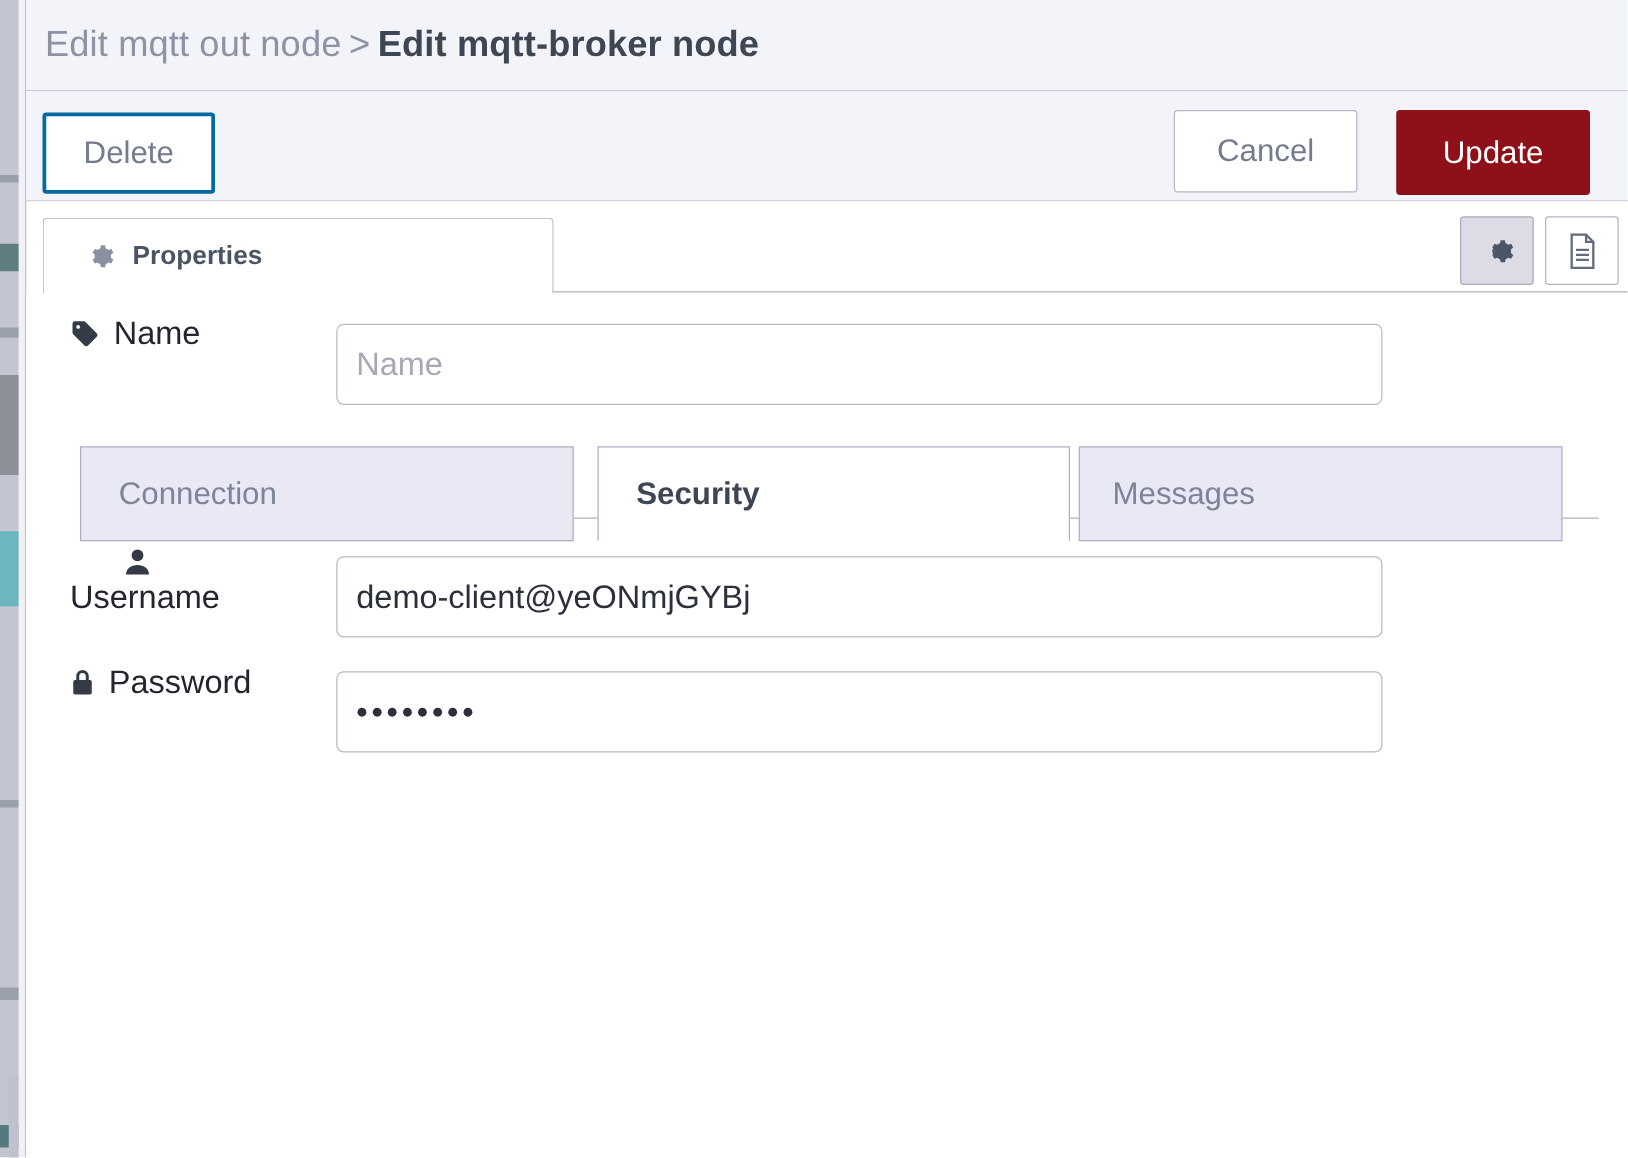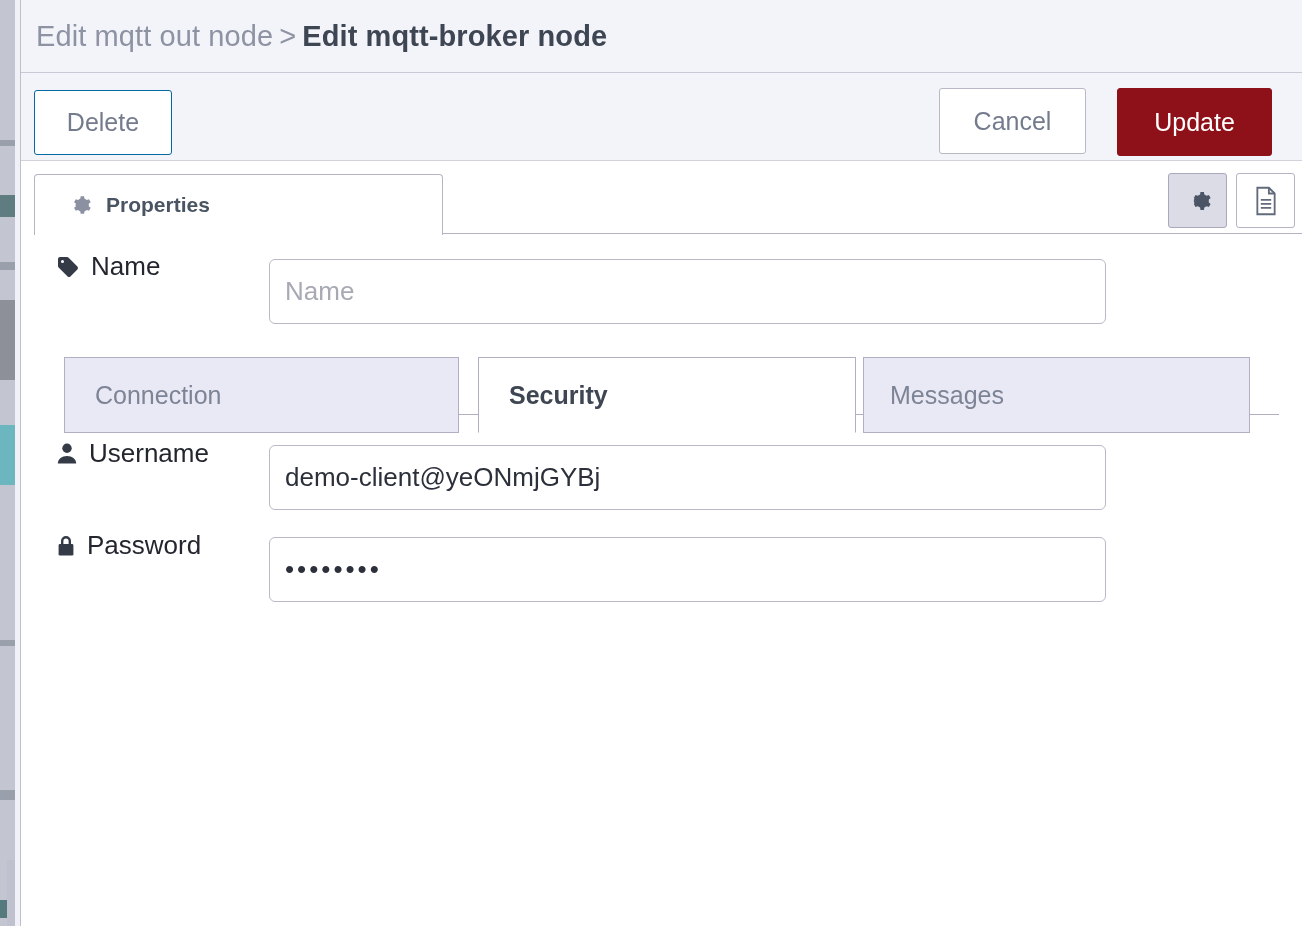--- a/index.html
+++ b/index.html
@@ -74,21 +74,21 @@
     font-size: 25px;
     box-sizing: border-box;
     display: flex; align-items: center; justify-content: center;
     cursor: pointer;
     user-select: none;
   }
   .btn-delete {
     left: 13px; top: 17px;
     width: 138px; height: 65px;
     background: #ffffff;
-    border: 1px solid #0369a1;
+    border: 3px solid #0369a1;
     border-radius: 3px;
     color: #737b8c;
   }
   .btn-cancel {
     left: 918px; top: 15px;
     width: 147px; height: 66px;
     background: #ffffff;
     border: 1px solid #b8b8c6;
     border-radius: 3px;
     color: #737b8c;
@@ -207,21 +207,21 @@
   .subtab-connection { left: 0;   width: 395px; }
   .subtab-security   { left: 414px; width: 378px; text-align: right; }
   .subtab-messages   { left: 799px; width: 387px; padding-left: 26px; }
   .subtabs-rule {
     position: absolute; left: 0; top: 57px;
     width: 1215px; height: 1px;
     background: #b0b0c2;
   }
 
   
-  .row-username .row-label { top: 203px; }
+  .row-username .row-label { top: 203px; flex-direction: column; }
   .row-username .text-input { top: 210px; }
   .row-password .row-label { top: 295px; }
   .row-password .text-input { top: 302px; }
 
   .pw-dots {
     position: absolute; left: 248px; top: 302px;
     width: 837px; height: 65px;
     display: flex; align-items: center;
     padding-left: 16px;
     box-sizing: border-box;

